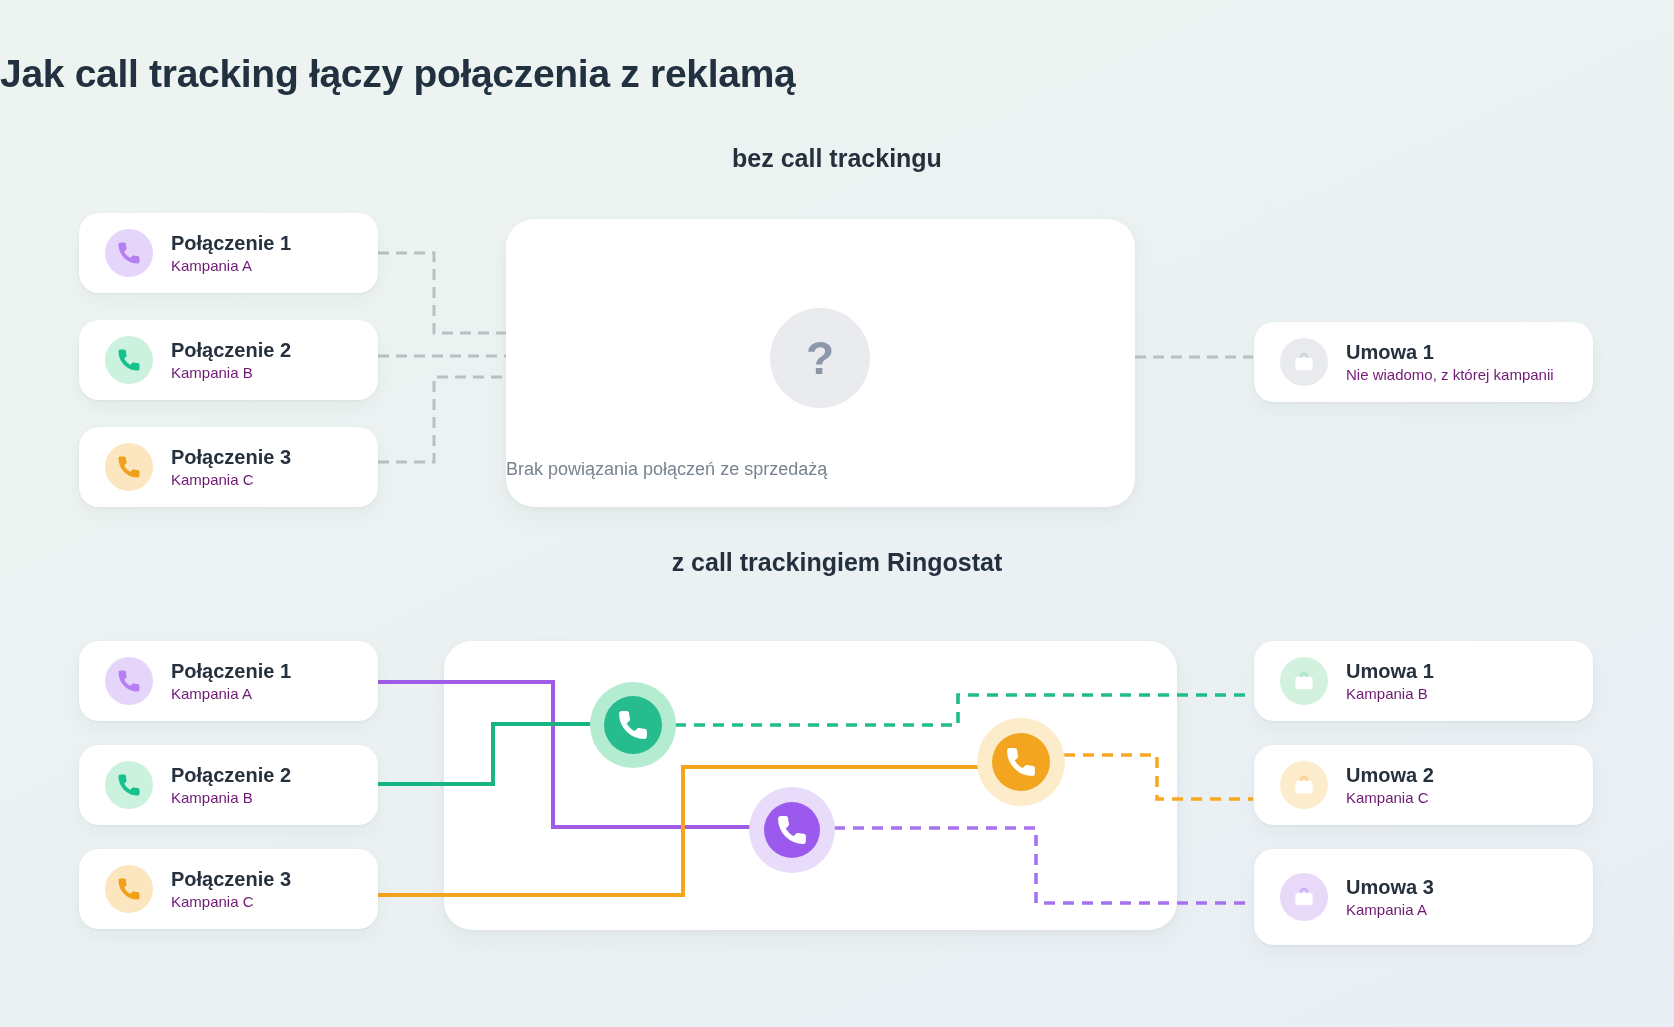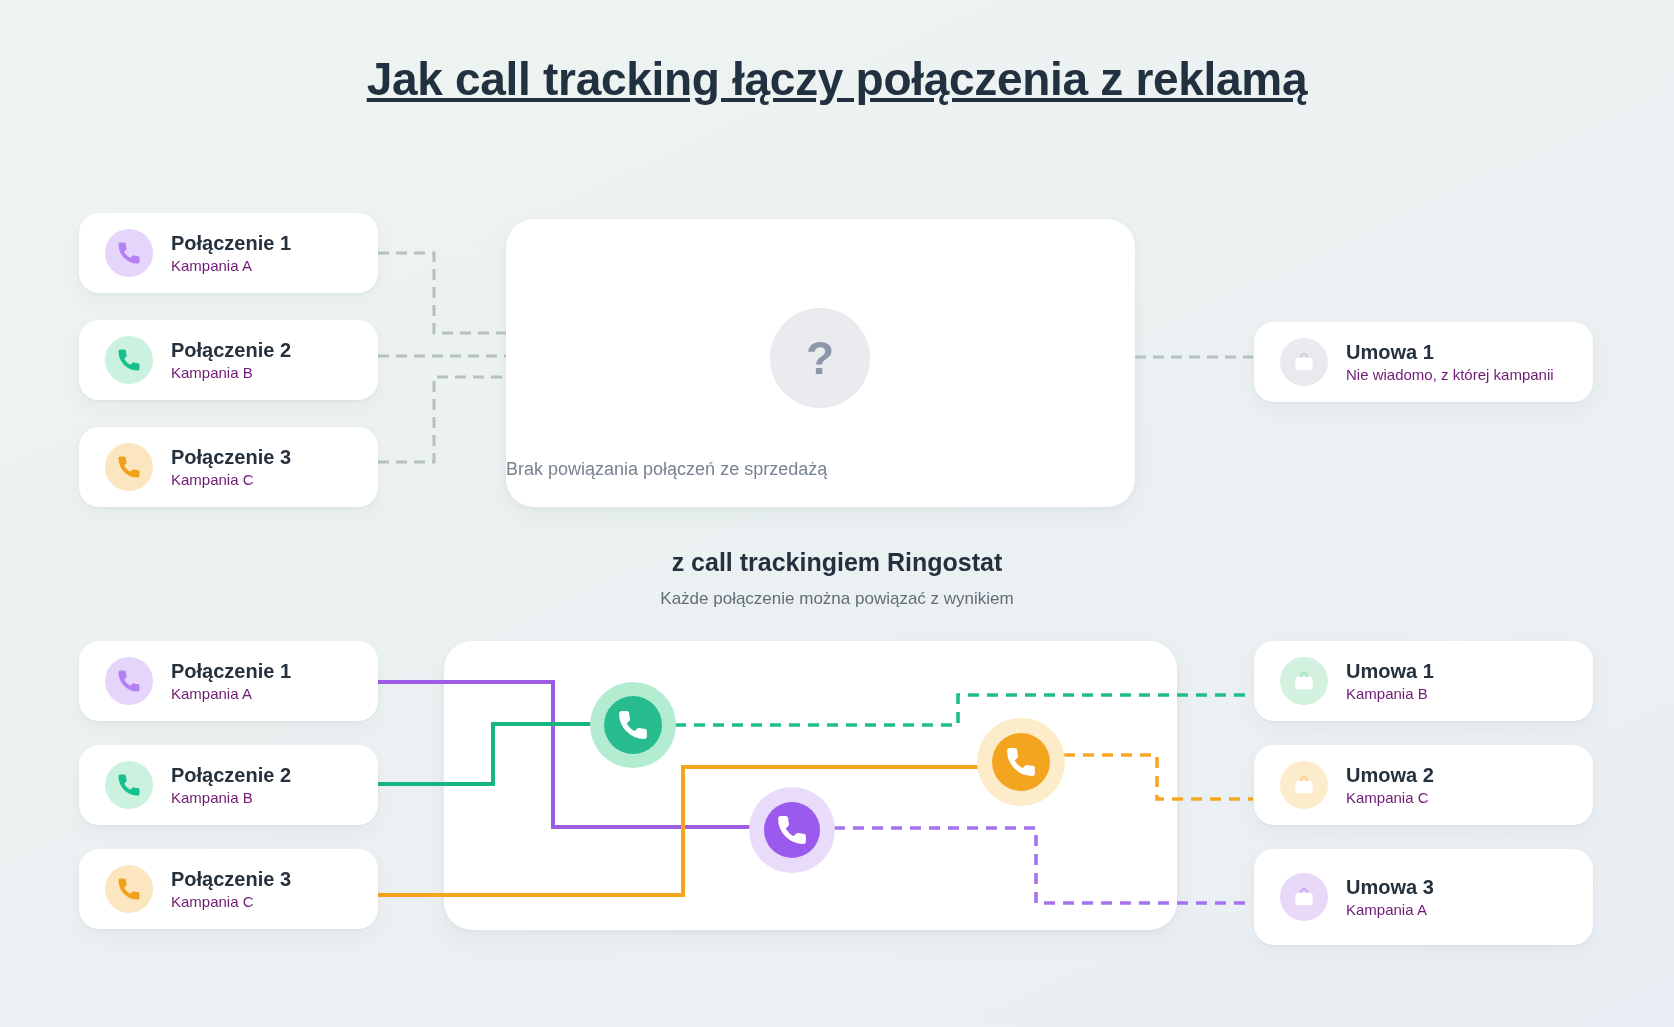--- a/index.html
+++ b/index.html
@@ -2,22 +2,22 @@
 <html><head>
 <meta charset="utf-8">
 <style>
   html,body{margin:0;padding:0;background:#eaf0f1;}
   .canvas{
     position:relative;width:1674px;height:1027px;overflow:hidden;
     background:linear-gradient(155deg,#edf4f0 0%,#ebf1f2 55%,#e9eef4 100%);
     font-family:"Liberation Sans","DejaVu Sans",sans-serif;
   }
   .page-title{
-    position:absolute;left:0;right:0;top:52px;text-align:center;
-    font-size:46px;font-weight:700;color:#223140;letter-spacing:-.3px;text-decoration:underline;
+    position:absolute;left:0;right:0;top:52px;text-align:left;
+    font-size:39px;font-weight:700;color:#223140;letter-spacing:-.3px;
   }
   .sec-heading{
     position:absolute;left:0;right:0;text-align:center;
     font-size:25px;font-weight:700;color:#24303e;
   }
   .sec-subheading{
     position:absolute;left:0;right:0;text-align:center;
     font-size:17px;color:#626d79;
   }
   .panel{
@@ -49,30 +49,30 @@
   .card,.sec-heading,.sec-subheading,.page-title{z-index:4;}
   .panel{z-index:1;}
 </style>
 </head>
 <body>
 
 <div class="canvas">
 
   <div class="page-title">Jak call tracking łączy połączenia z reklamą</div>
 
+  <div class="sec-heading" style="top:144px;">bez call trackingu</div>
 
   <div class="panel" style="left:506px;top:219px;width:629px;height:288px;">
     <div class="q-circle" style="left:264px;top:89px;">
       <span>?</span>
     </div>
     <div class="panel-caption" style="top:240px;">Brak powiązania połączeń ze sprzedażą</div>
   </div>
 
   <div class="sec-heading" style="top:548px;">z call trackingiem Ringostat</div>
-  <div class="sec-subheading" style="top:589px;">Każde połączenie można powiązać z wynikiem</div>
 
   <div class="panel" style="left:444px;top:641px;width:733px;height:289px;"></div>
 
   <svg class="wires" width="1674" height="1027" viewBox="0 0 1674 1027">
       <polyline points="378,253 434,253 434,333 506,333" fill="none" stroke="#b6c1c2" stroke-width="3" stroke-dasharray="11 7"></polyline>
       <polyline points="378,356 506,356" fill="none" stroke="#b6c1c2" stroke-width="3" stroke-dasharray="11 7"></polyline>
       <polyline points="378,462 434,462 434,377 506,377" fill="none" stroke="#b6c1c2" stroke-width="3" stroke-dasharray="11 7"></polyline>
       <polyline points="1135,357 1253,357" fill="none" stroke="#b6c1c2" stroke-width="3" stroke-dasharray="11 7"></polyline>
       <polyline points="378,682 553,682 553,827 751,827" fill="none" stroke="#9f5ce5" stroke-width="4"></polyline>
       <polyline points="378,784 493,784 493,724 592,724" fill="none" stroke="#16b583" stroke-width="4"></polyline>

